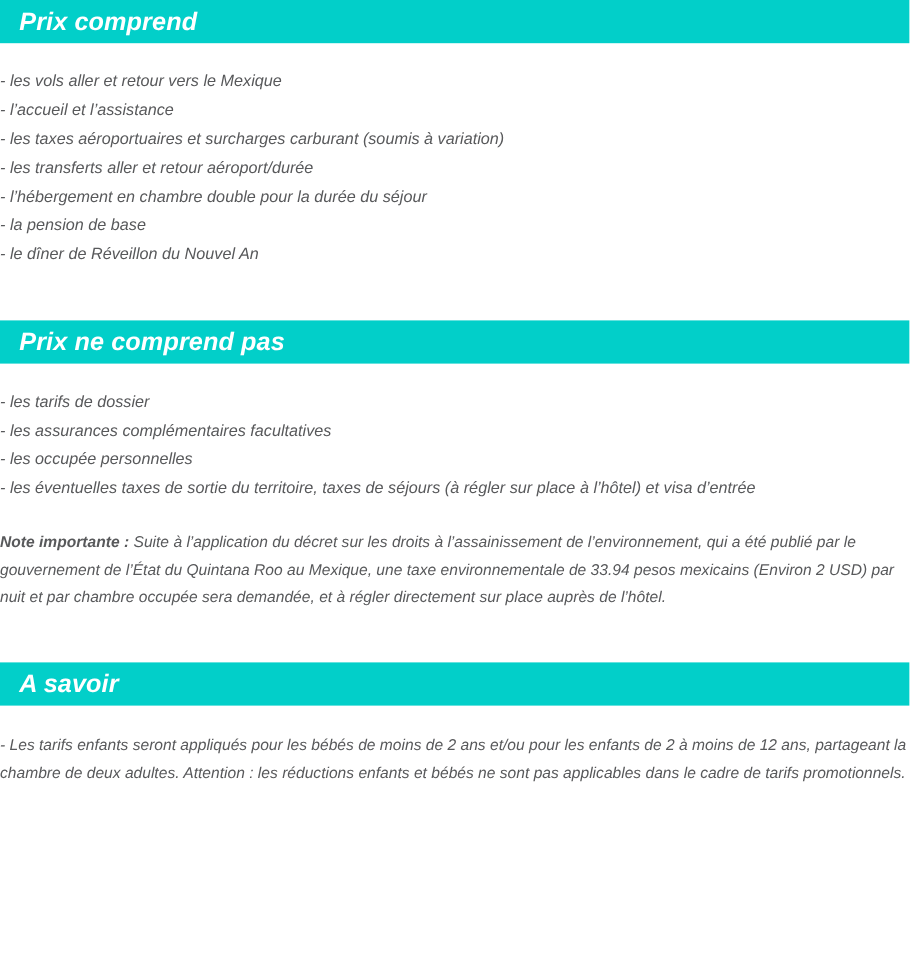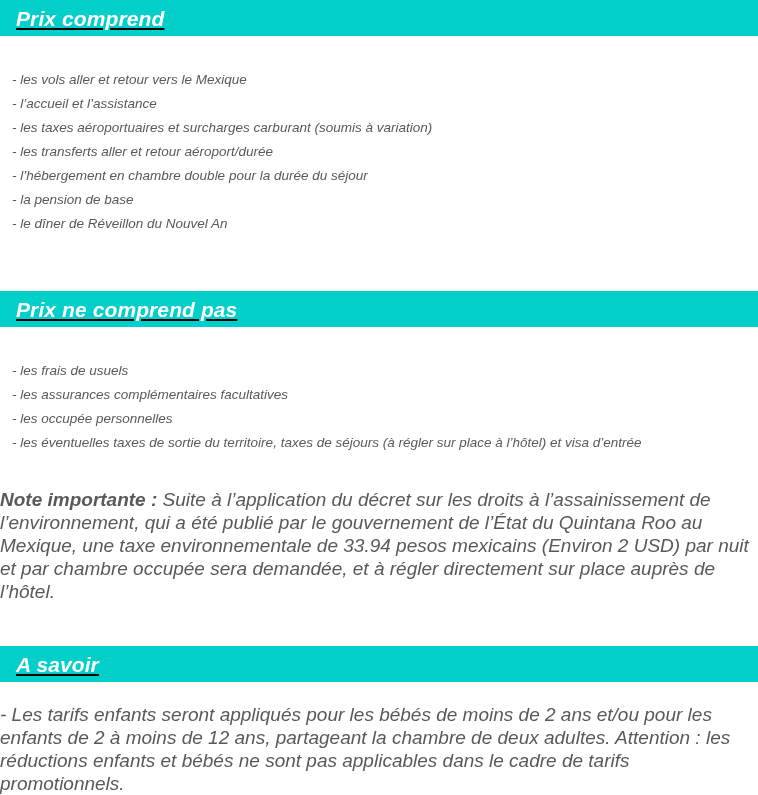--- a/index.html
+++ b/index.html
@@ -22,21 +22,20 @@
 
   
   .banner {
     width: 100%;
     box-sizing: border-box;
     background: #02cfc9;
     height: 36px;
     display: flex;
     align-items: center;
     padding-left: 16px;
-    text-decoration: underline;
   }
   .banner-title {
     color: #ffffff;
     font-family: "Liberation Sans", sans-serif;
     font-style: italic;
     font-weight: bold;
     font-size: 21px;
     line-height: 21px;
     letter-spacing: 0.1px;
     white-space: nowrap;
@@ -45,36 +44,36 @@
   
   .section-body {
     padding: 0;
     color: #58595b;
     font-family: "Liberation Sans", sans-serif;
     font-style: italic;
     font-size: 13.5px;
   }
   .bullet-list {
     list-style: none;
-    margin: 12px;
+    margin: 0;
     padding: 0;
   }
   .bullet-item {
     line-height: 24px;
     white-space: nowrap;
     color: #58595b;
     font-style: italic;
     font-size: 13.5px;
   }
   .para {
     line-height: 23px;
     margin: 0;
     color: #58595b;
     font-style: italic;
-    font-size: 19px;
+    font-size: 13px;
     text-align: left;
   }
   .para-lead {
     font-weight: bold;
     font-style: italic;
   }
 
   
   .gap-after-banner-1 { height: 20px; }
   .gap-after-list-1   { height: 43px; }
@@ -107,21 +106,21 @@
   </div>
   <div class="gap-after-list-1"></div>
 
   <div class="banner">
     <span class="banner-title">Prix ne comprend pas</span>
   </div>
   <div class="gap-after-banner-2"></div>
 
   <div class="section-body">
     <ul class="bullet-list">
-      <li class="bullet-item">- les frais de usuels</li>
+      <li class="bullet-item">- les tarifs de dossier</li>
       <li class="bullet-item">- les assurances complémentaires facultatives</li>
       <li class="bullet-item">- les occupée personnelles</li>
       <li class="bullet-item">- les éventuelles taxes de sortie du territoire, taxes de séjours (à régler sur place à l’hôtel) et visa d’entrée</li>
     </ul>
 
     <div class="gap-after-list-2"></div>
 
     <p class="para"><span class="para-lead">Note importante :</span><span> Suite à l’application du décret sur les droits à l’assainissement de l’environnement, qui a été publié par le gouvernement de l’État du Quintana Roo au Mexique, une taxe environnementale de 33.94 pesos mexicains (Environ 2 USD) par nuit et par chambre occupée sera demandée, et à régler directement sur place auprès de l’hôtel.</span></p>
   </div>
   <div class="gap-after-note"></div>

